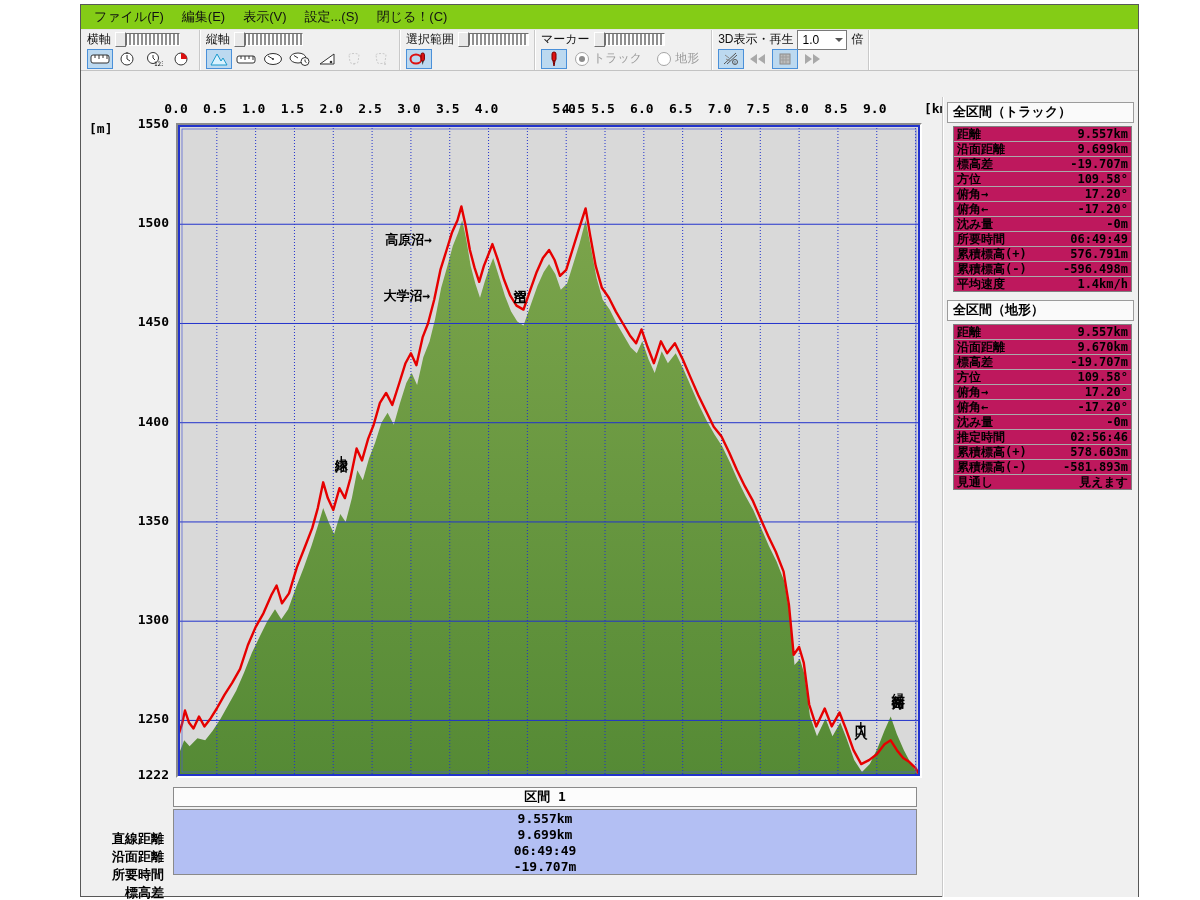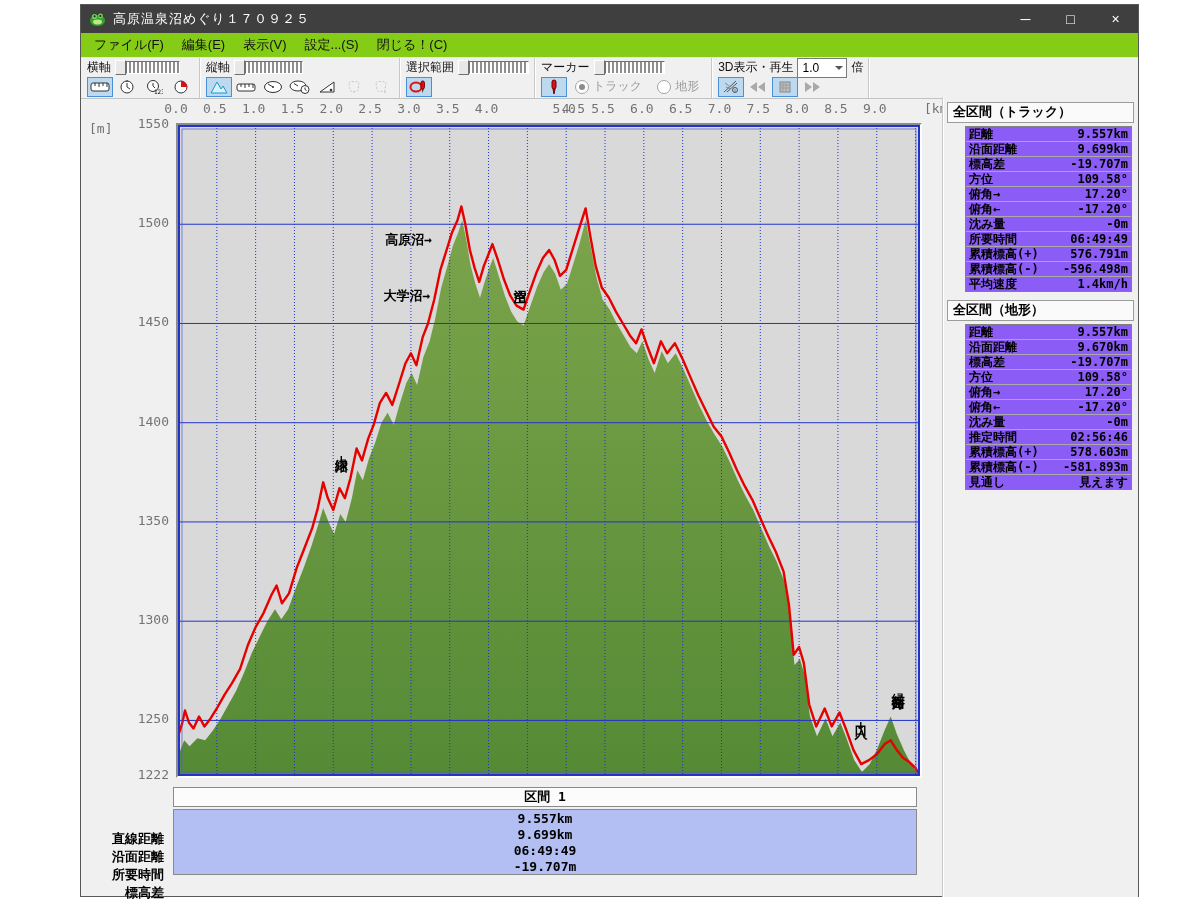--- a/index.html
+++ b/index.html
@@ -35,21 +35,21 @@
   .tbtn.ghost{opacity:.45;}
   .radio{display:flex;align-items:center;gap:4px;margin:0 7px;font-size:12px;color:#9a9a9a;}
   .radio .circ{width:12px;height:12px;border-radius:50%;border:1px solid #a5a5a5;background:#fff;position:relative;}
   .radio .circ.on::after{content:"";position:absolute;left:3px;top:3px;width:6px;height:6px;border-radius:50%;background:#8c8c8c;}
   .combo{width:48px;height:18px;background:#fff;border:1px solid #7a7a7a;display:flex;align-items:center;font-size:12px;}
   .combo .val{flex:1;padding-left:4px;}
   .combo .arr{width:14px;height:100%;display:flex;align-items:center;justify-content:center;}
   .combo .arr::after{content:"";border:4px solid transparent;border-top-color:#555;margin-top:4px;}
 
   
-  .axis-lab{position:absolute;color:#737373;font-family:"DejaVu Sans Mono",monospace;font-weight:normal;font-size:13px;}
+  .axis-lab{position:absolute;color:#000000;font-family:"DejaVu Sans Mono",monospace;font-weight:bold;font-size:13px;}
   .xlab{transform:translateX(-50%);}
   .ylab{text-align:right;width:60px;transform:translateY(-50%);}
   #plot{position:absolute;left:95px;top:118px;width:742px;height:651px;
         border:2px solid;border-color:#8c8c8c #ffffff #ffffff #8c8c8c;background:#d9d9d9;}
   #plot svg{position:absolute;left:0;top:0;}
   .anno{position:absolute;color:#000;font-weight:bold;font-size:13px;line-height:14px;
         font-family:"DejaVu Sans Mono",monospace;transform:translate(-50%,-50%);white-space:nowrap;}
   .anno.v{writing-mode:vertical-rl;text-orientation:upright;letter-spacing:1px;}
 
   
@@ -60,51 +60,35 @@
       background:#b3bff3;border:1px solid #8a8a8a;display:flex;flex-direction:column;justify-content:space-around;}
   .sec-box .val{text-align:center;font-weight:bold;font-size:13px;font-family:"DejaVu Sans Mono",monospace;}
   .sec-labels{position:absolute;left:0;top:825px;width:86px;height:66px;display:flex;flex-direction:column;justify-content:space-around;}
   .sec-labels .lab{text-align:right;font-weight:bold;font-size:13px;font-family:"DejaVu Sans Mono",monospace;padding-right:3px;}
 
   
   #rightpanel{position:absolute;left:861px;top:92px;width:196px;height:800px;
       border-left:1px solid #c9c9c9;box-shadow:inset 1px 0 0 #ffffff;background:#f0f0f0;padding-top:3px;box-sizing:border-box;}
   .panel-header{margin:2px 4px 3px 4px;height:19px;background:#fafafa;border:1px solid #9c9c9c;
       font-size:13px;font-weight:bold;font-family:"DejaVu Sans Mono",monospace;line-height:17px;padding-left:5px;}
-  .stat-table{margin:0 6px 8px 22px;border:1px solid #808080;background:#8b5cf6;}
+  .stat-table{margin:0 6px 8px 10px;border:1px solid #808080;background:#be185d;}
   .stat-row{display:flex;border-bottom:1px solid #aaaaaa;height:14px;align-items:center;
       font-family:"DejaVu Sans Mono",monospace;font-weight:bold;font-size:12px;}
   .stat-row:last-child{border-bottom:none;}
   .stat-row .k{padding-left:3px;white-space:nowrap;}
   .stat-row .v{margin-left:auto;padding-right:3px;white-space:nowrap;}
 
   
   .ic{display:block;}
 </style>
 </head>
 <body>
 
 <div id="window">
 
-  <div class="titlebar">
-    <svg class="ic" width="17" height="15" viewBox="0 0 17 15">
-      <ellipse cx="8.5" cy="8.5" rx="7.5" ry="5.5" fill="#35a02a"></ellipse>
-      <ellipse cx="5.5" cy="4.5" rx="2.6" ry="2.6" fill="#6fd04f"></ellipse>
-      <ellipse cx="11.5" cy="4.0" rx="2.4" ry="2.4" fill="#6fd04f"></ellipse>
-      <circle cx="5.6" cy="4.3" r="1" fill="#123"></circle>
-      <circle cx="11.4" cy="3.9" r="1" fill="#123"></circle>
-      <ellipse cx="8.5" cy="10" rx="4.5" ry="2.4" fill="#bfe887"></ellipse>
-    </svg>
-    <span class="title-text">高原温泉沼めぐり１７０９２５</span>
-    <div class="win-controls">
-      <span class="win-btn">─</span>
-      <span class="win-btn">□</span>
-      <span class="win-btn">×</span>
-    </div>
-  </div>
 
   <div class="menubar">
       <span class="menu-item">ファイル(F)</span>
       <span class="menu-item">編集(E)</span>
       <span class="menu-item">表示(V)</span>
       <span class="menu-item">設定...(S)</span>
       <span class="menu-item">閉じる！(C)</span>
     </div>
 
   <div class="toolbar">

